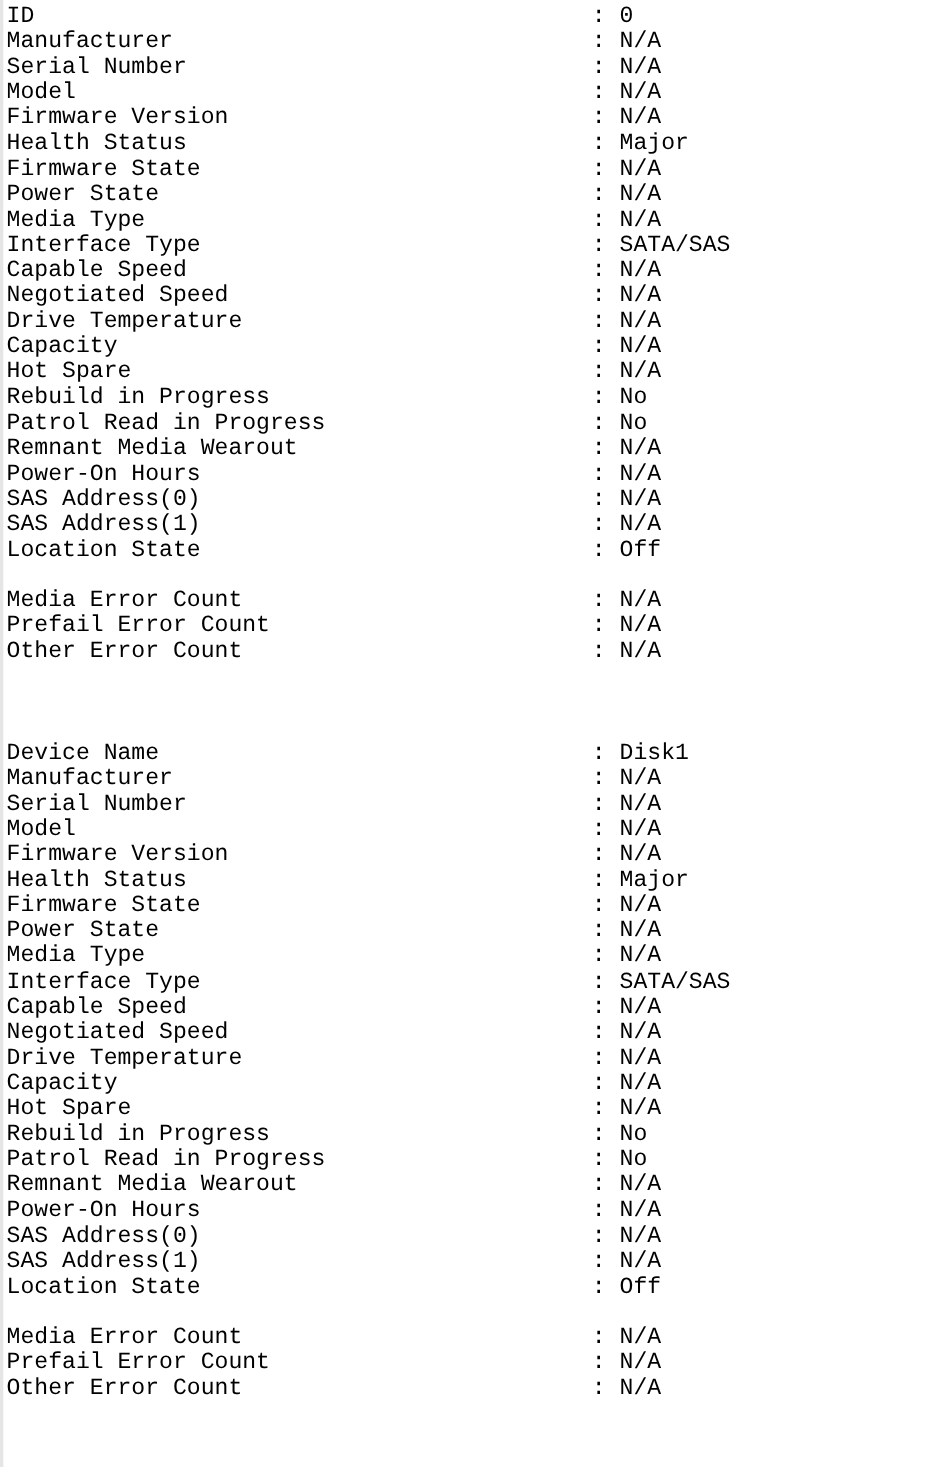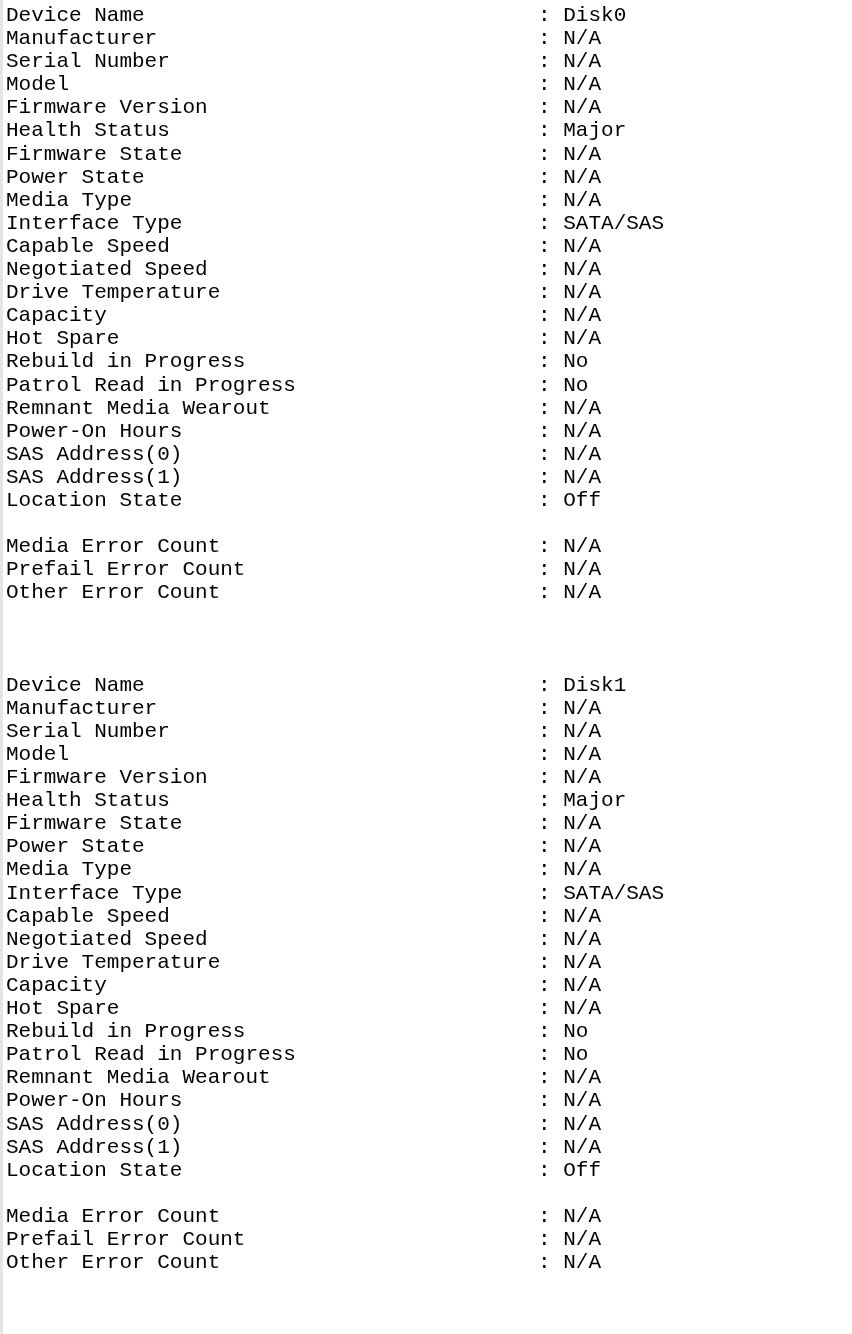--- a/index.html
+++ b/index.html
@@ -45,21 +45,21 @@
   .spacer-3 { height: 69.3px; }
 </style>
 </head>
 <body>
 
 <div class="gutter"></div>
 
 <div class="content">
   <div id="blocks">
       <div class="disk-block">
-        <div class="line"><span class="label">Device Name</span><span class="sep">: </span><span class="value">Disk0</span></div>
+        <div class="line"><span class="label">ID</span><span class="sep">: </span><span class="value">0</span></div>
         <div class="line"><span class="label">Manufacturer</span><span class="sep">: </span><span class="value">N/A</span></div>
         <div class="line"><span class="label">Serial Number</span><span class="sep">: </span><span class="value">N/A</span></div>
         <div class="line"><span class="label">Model</span><span class="sep">: </span><span class="value">N/A</span></div>
         <div class="line"><span class="label">Firmware Version</span><span class="sep">: </span><span class="value">N/A</span></div>
         <div class="line"><span class="label">Health Status</span><span class="sep">: </span><span class="value">Major</span></div>
         <div class="line"><span class="label">Firmware State</span><span class="sep">: </span><span class="value">N/A</span></div>
         <div class="line"><span class="label">Power State</span><span class="sep">: </span><span class="value">N/A</span></div>
         <div class="line"><span class="label">Media Type</span><span class="sep">: </span><span class="value">N/A</span></div>
         <div class="line"><span class="label">Interface Type</span><span class="sep">: </span><span class="value">SATA/SAS</span></div>
         <div class="line"><span class="label">Capable Speed</span><span class="sep">: </span><span class="value">N/A</span></div>

